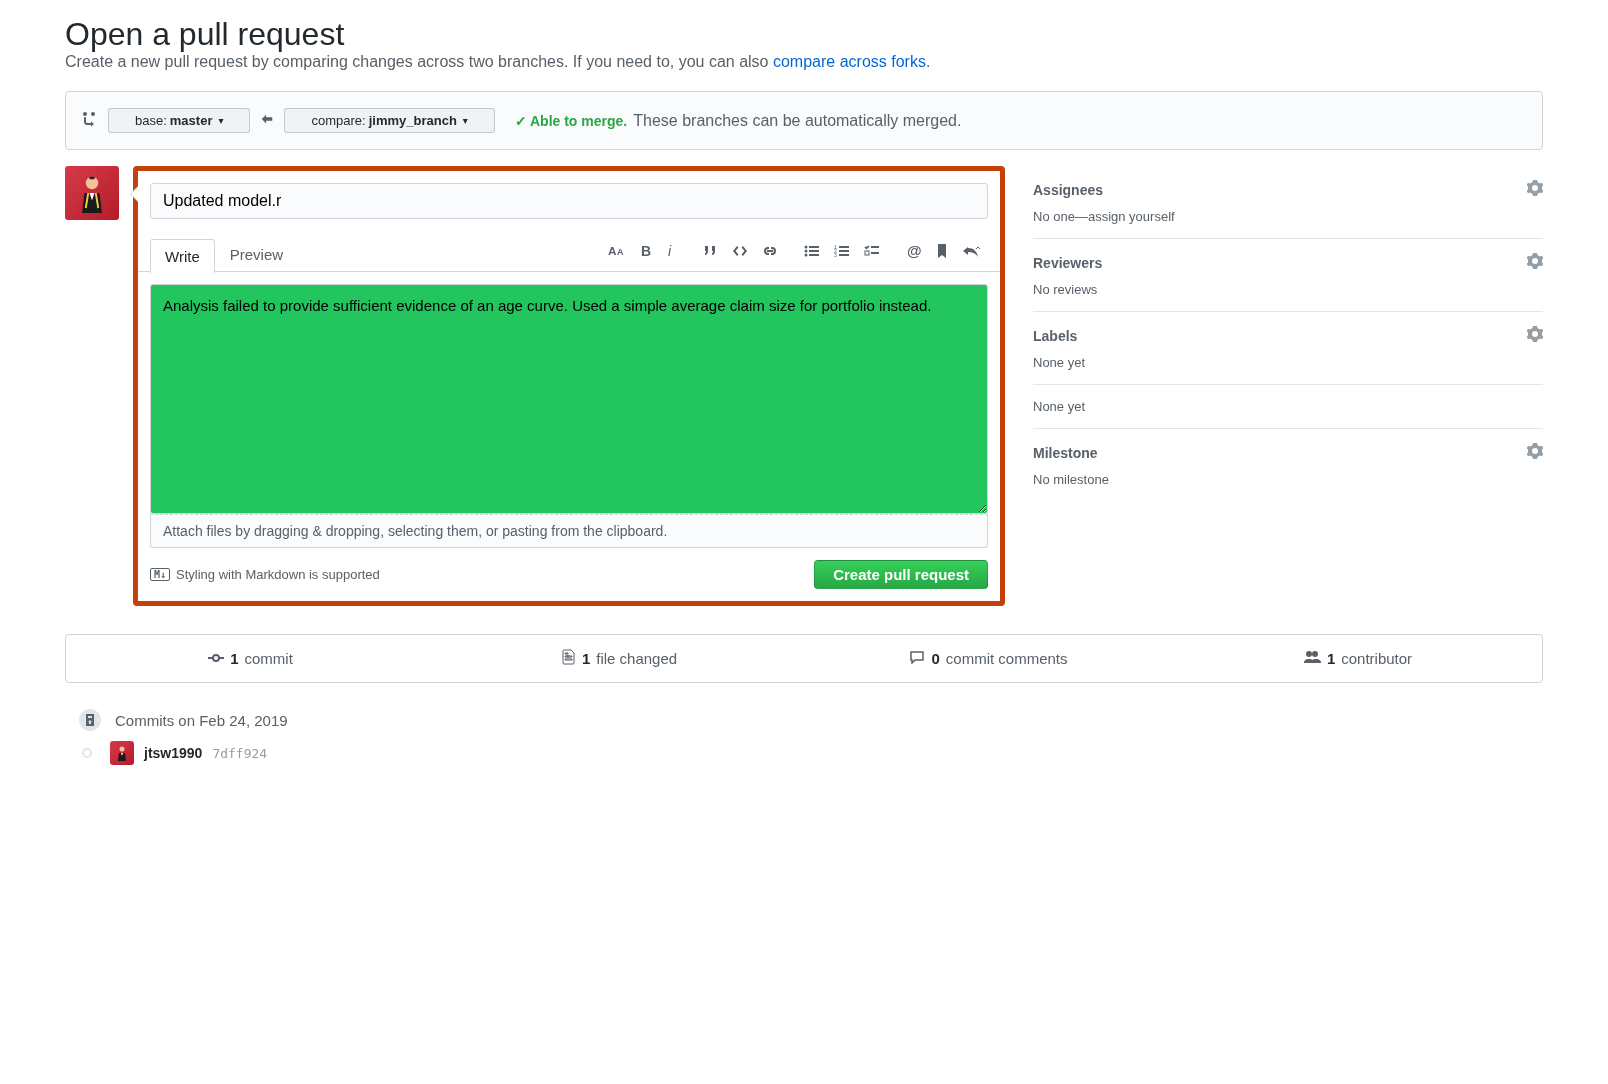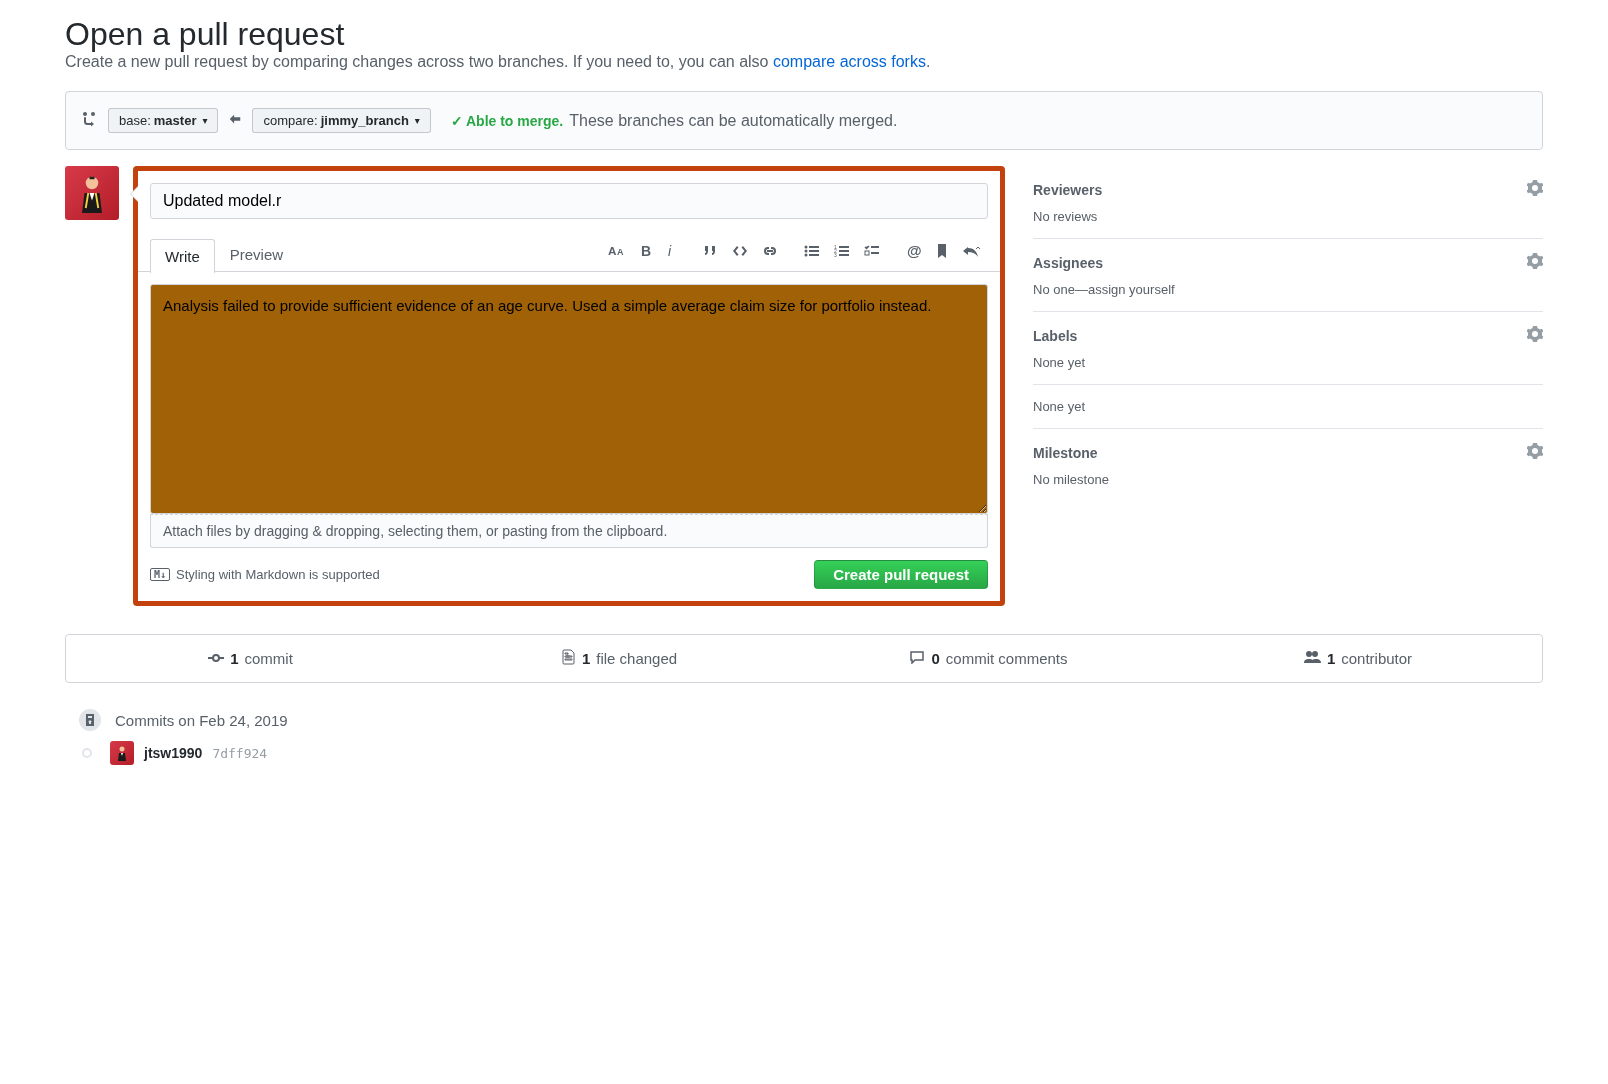--- a/index.html
+++ b/index.html
@@ -31,21 +31,21 @@
   display: flex;
   align-items: center;
   gap: 10px;
   margin-bottom: 16px;
 }
 .compare-icon { color: #586069; }
 .branch-btn {
   background: #eff3f6;
   border: 1px solid rgba(27,31,35,.2);
   border-radius: 3px;
-  padding: 4px 10px;
+  padding: 4px 26px;
   font-size: 13px;
   color: #24292e;
   cursor: pointer;
   display: inline-flex;
   align-items: center;
   gap: 3px;
 }
 .branch-btn .strong { font-weight: 600; }
 .branch-btn .caret { font-size: 10px; margin-left: 3px; }
 .back-arrow { color: #586069; }
@@ -147,21 +147,21 @@
 }
 
 .body-wrap { padding: 12px; }
 .body-textarea {
   width: 100%;
   min-height: 230px;
   padding: 10px 12px;
   font-size: 15px;
   border: 1px solid #d1d5da;
   border-radius: 3px;
-  background: #a16207;
+  background: #22c55e;
   resize: vertical;
   font-family: inherit;
   line-height: 1.5;
 }
 .attach-hint {
   border: 1px solid #d1d5da;
   border-top: 1px dashed #d1d5da;
   border-radius: 0 0 3px 3px;
   margin-top: -3px;
   padding: 8px 12px;
@@ -419,37 +419,37 @@
           <span>Styling with Markdown is supported</span>
         </div>
         <button class="create-btn">Create pull request</button>
       </div>
     </div>
   </div>
 
   <div class="sidebar">
     <div class="sidebar-section">
       <div class="sidebar-header">
+        <span class="sidebar-title">Assignees</span>
+        <span class="sidebar-gear"><svg width="16" height="16" viewBox="0 0 16 16" fill="currentColor">
+              <path d="M8 5a3 3 0 1 0 0 6 3 3 0 0 0 0-6zm7 3c0 .5 0 1-.1 1.4l1.6 1.3-1.5 2.6-2-.7c-.7.6-1.5 1-2.4 1.2L10 16H6l-.6-2.2c-.9-.2-1.7-.6-2.4-1.2l-2 .7L-.5 10.7l1.6-1.3C1 9 1 8.5 1 8s0-1 .1-1.4L-.5 5.3 1 2.7l2 .7C3.7 2.8 4.5 2.4 5.4 2.2L6 0h4l.6 2.2c.9.2 1.7.6 2.4 1.2l2-.7 1.5 2.6-1.6 1.3c.1.4.1.9.1 1.4z"></path>
+            </svg></span>
+      </div>
+      <div class="sidebar-value">
+        <span>No one—</span><a href="#">assign yourself</a>
+      </div>
+    </div>
+    <div class="sidebar-section">
+      <div class="sidebar-header">
         <span class="sidebar-title">Reviewers</span>
         <span class="sidebar-gear"><svg width="16" height="16" viewBox="0 0 16 16" fill="currentColor">
               <path d="M8 5a3 3 0 1 0 0 6 3 3 0 0 0 0-6zm7 3c0 .5 0 1-.1 1.4l1.6 1.3-1.5 2.6-2-.7c-.7.6-1.5 1-2.4 1.2L10 16H6l-.6-2.2c-.9-.2-1.7-.6-2.4-1.2l-2 .7L-.5 10.7l1.6-1.3C1 9 1 8.5 1 8s0-1 .1-1.4L-.5 5.3 1 2.7l2 .7C3.7 2.8 4.5 2.4 5.4 2.2L6 0h4l.6 2.2c.9.2 1.7.6 2.4 1.2l2-.7 1.5 2.6-1.6 1.3c.1.4.1.9.1 1.4z"></path>
             </svg></span>
       </div>
       <div class="sidebar-value">No reviews</div>
-    </div>
-    <div class="sidebar-section">
-      <div class="sidebar-header">
-        <span class="sidebar-title">Assignees</span>
-        <span class="sidebar-gear"><svg width="16" height="16" viewBox="0 0 16 16" fill="currentColor">
-              <path d="M8 5a3 3 0 1 0 0 6 3 3 0 0 0 0-6zm7 3c0 .5 0 1-.1 1.4l1.6 1.3-1.5 2.6-2-.7c-.7.6-1.5 1-2.4 1.2L10 16H6l-.6-2.2c-.9-.2-1.7-.6-2.4-1.2l-2 .7L-.5 10.7l1.6-1.3C1 9 1 8.5 1 8s0-1 .1-1.4L-.5 5.3 1 2.7l2 .7C3.7 2.8 4.5 2.4 5.4 2.2L6 0h4l.6 2.2c.9.2 1.7.6 2.4 1.2l2-.7 1.5 2.6-1.6 1.3c.1.4.1.9.1 1.4z"></path>
-            </svg></span>
-      </div>
-      <div class="sidebar-value">
-        <span>No one—</span><a href="#">assign yourself</a>
-      </div>
     </div>
     <div class="sidebar-section">
       <div class="sidebar-header">
         <span class="sidebar-title">Labels</span>
         <span class="sidebar-gear"><svg width="16" height="16" viewBox="0 0 16 16" fill="currentColor">
               <path d="M8 5a3 3 0 1 0 0 6 3 3 0 0 0 0-6zm7 3c0 .5 0 1-.1 1.4l1.6 1.3-1.5 2.6-2-.7c-.7.6-1.5 1-2.4 1.2L10 16H6l-.6-2.2c-.9-.2-1.7-.6-2.4-1.2l-2 .7L-.5 10.7l1.6-1.3C1 9 1 8.5 1 8s0-1 .1-1.4L-.5 5.3 1 2.7l2 .7C3.7 2.8 4.5 2.4 5.4 2.2L6 0h4l.6 2.2c.9.2 1.7.6 2.4 1.2l2-.7 1.5 2.6-1.6 1.3c.1.4.1.9.1 1.4z"></path>
             </svg></span>
       </div>
       <div class="sidebar-value">None yet</div>
     </div>

